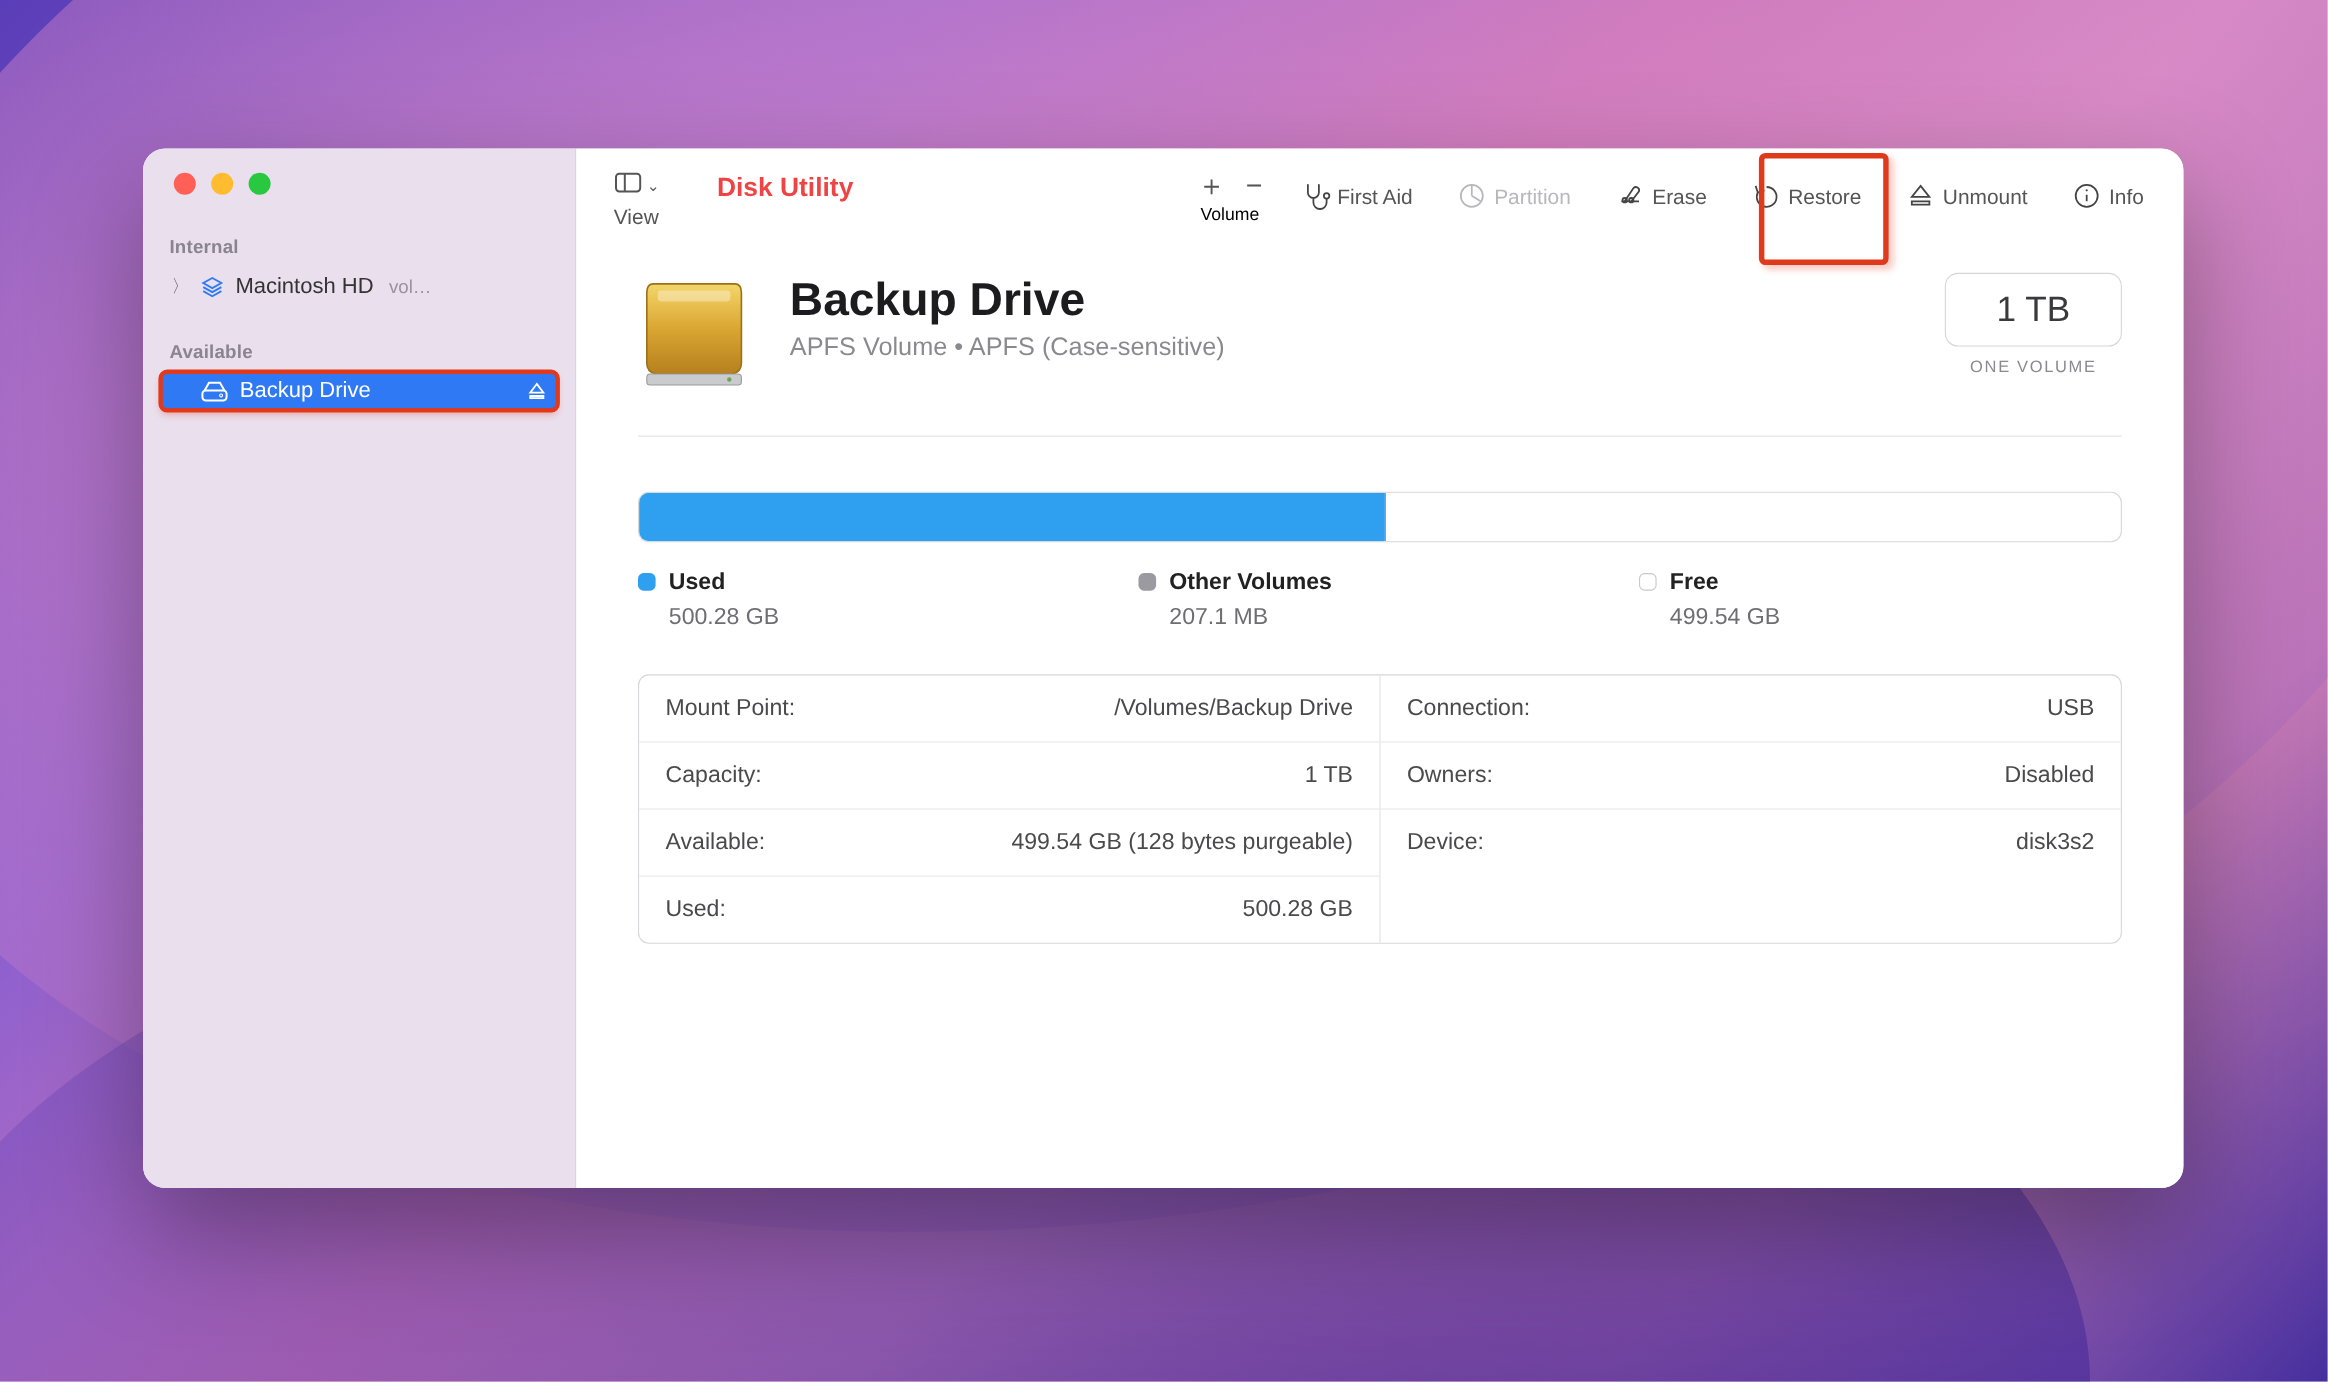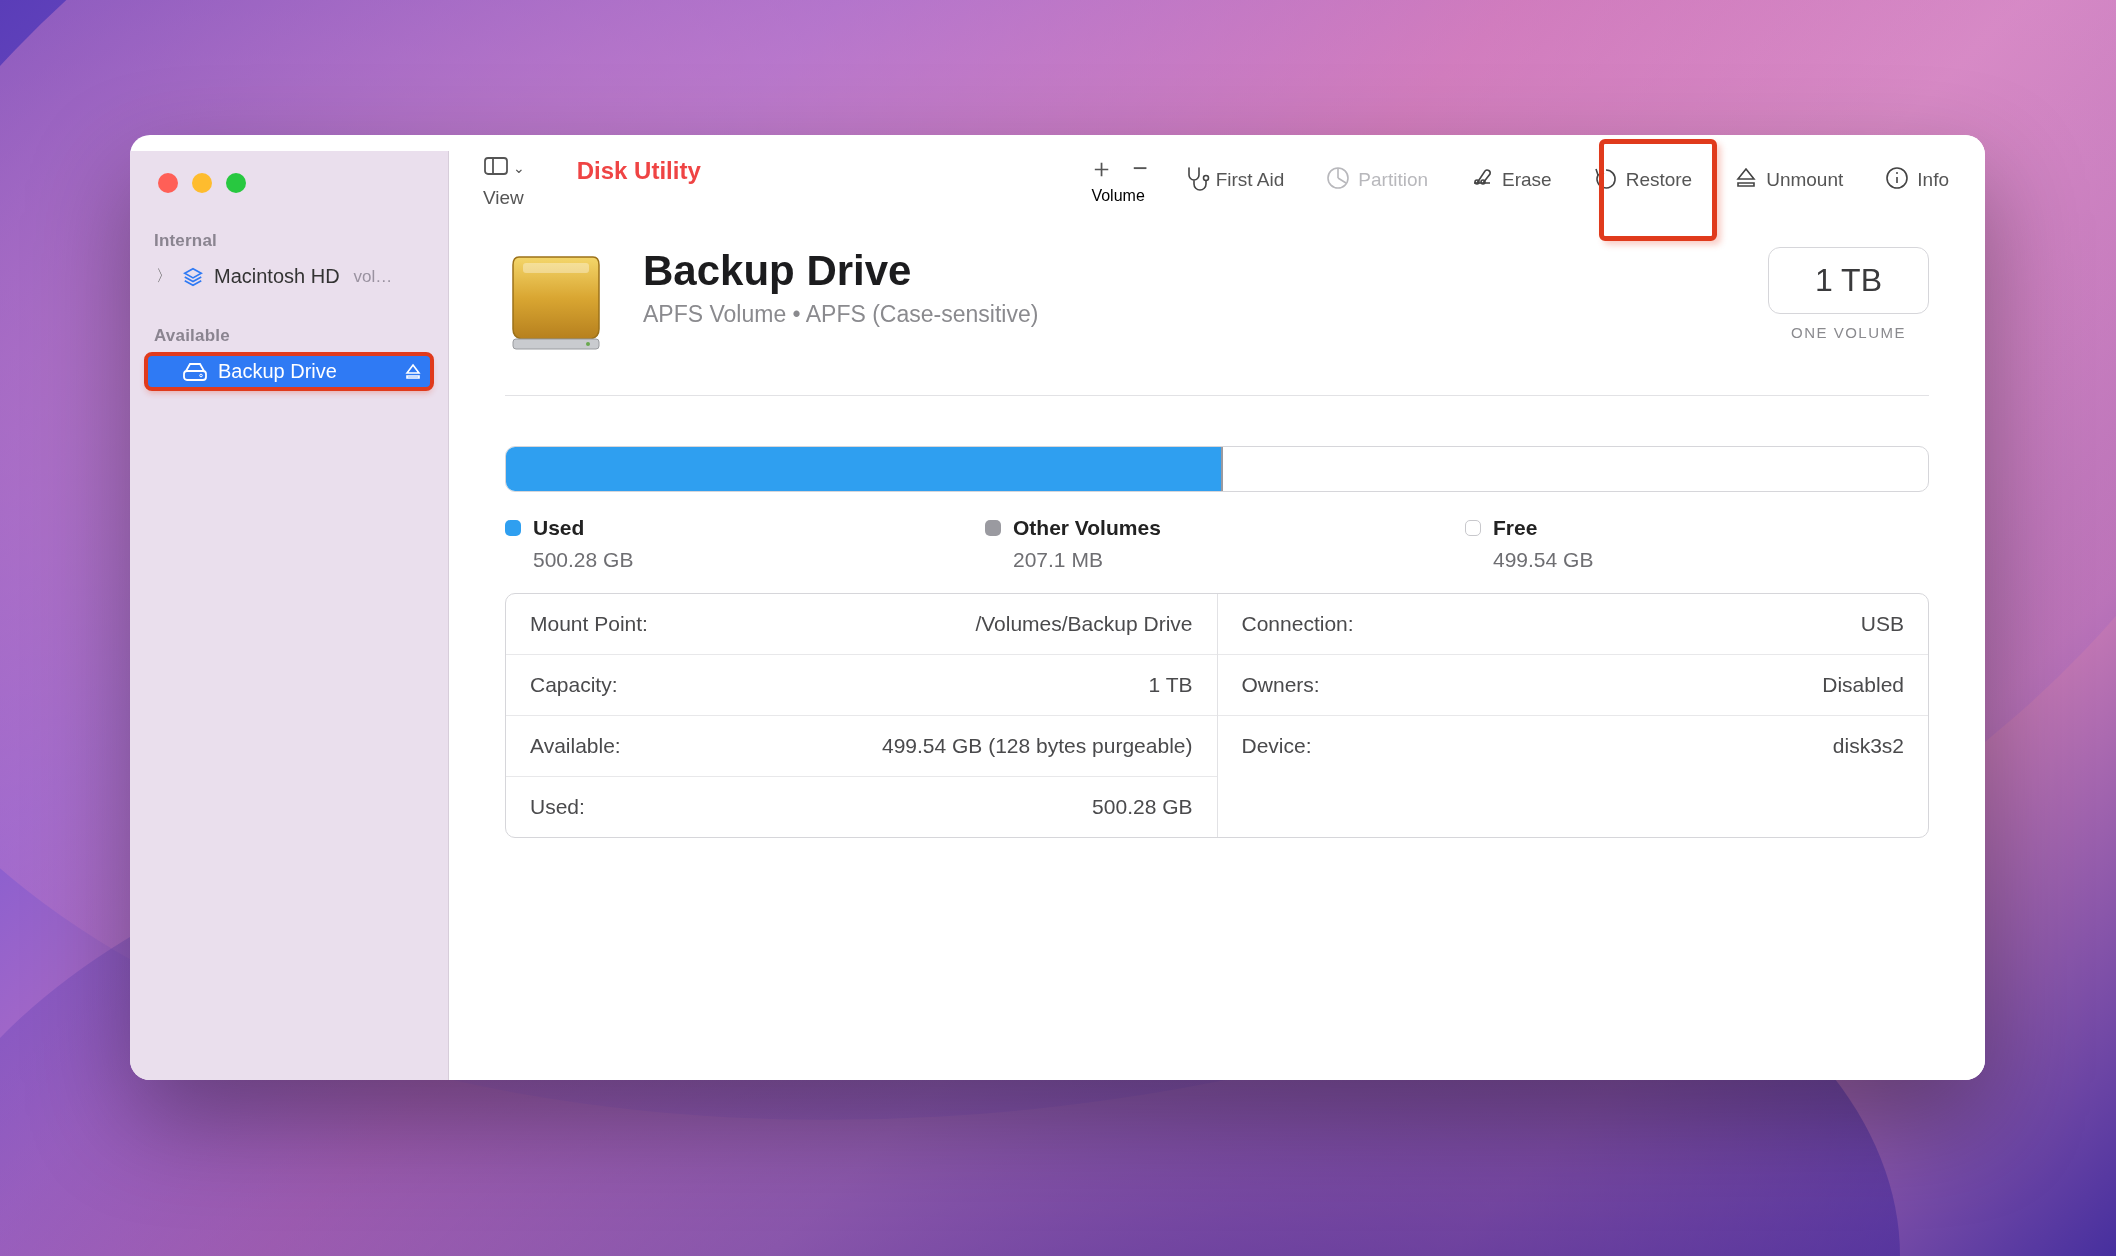--- a/index.html
+++ b/index.html
@@ -14,22 +14,22 @@
     top:-400px; left:-200px; transform: rotate(-10deg);}
   .wave2 { position:absolute; width:2000px; height:1000px; border-radius:50%;
     background: radial-gradient(ellipse at 70% 70%, rgba(55,30,140,0.8), rgba(90,60,180,0.3) 70%);
     bottom:-500px; left:-100px;}
   .window {
     position: absolute; top: 135px; left: 130px; width: 1855px; height: 945px;
     background: #fff; border-radius: 20px; overflow: hidden; display: flex;
     box-shadow: 0 40px 100px rgba(0,0,0,0.35);
   }
   .sidebar {
-    width: 319px; background: rgba(232,220,235,0.92);
-    border-right: 1px solid rgba(0,0,0,0.08); padding-top: 22px; margin-top: 16px;
+    width: 394px; background: rgba(232,220,235,0.92);
+    border-right: 1px solid rgba(0,0,0,0.08); padding-top: 22px;
   }
   .traffic { display:flex; gap:14px; padding-left: 28px; margin-bottom: 38px;}
   .tl { width:20px; height:20px; border-radius:50%; }
   .tl.red{background:#ff5f57;} .tl.yellow{background:#febc2e;} .tl.green{background:#28c840;}
   .sb-section { font-size:17px; font-weight:600; color:#8a8490; padding:0 24px; margin-bottom:8px; letter-spacing:0.2px;}
   .sb-item { display:flex; align-items:center; gap:10px; padding:6px 10px; margin:2px 16px; border-radius:8px; font-size:20px; color:#333; position:relative;}
   .sb-item .disclosure { width:16px; text-align:center; color:#666; font-size:16px;}
   .sb-item .stack-icon svg { width:22px; height:22px; display:block;}
   .sb-item .suffix { color:#9a92a0; font-size:17px; margin-left:4px;}
   .sb-item.selected { background:#2f7af4; color:#fff; }
@@ -62,21 +62,21 @@
   .drive-art { width:102px; height:108px; }
   .vol-title { font-size:42px; font-weight:800; color:#1c1c1e; margin-bottom:6px;}
   .vol-sub { font-size:23px; color:#8a8a8e;}
   .cap-box { margin-left:auto; text-align:center;}
   .cap-badge { border:1.5px solid #d6d6da; border-radius:12px; padding:14px 46px; font-size:32px; font-weight:400; color:#3a3a3c; background:#fff;}
   .cap-sub { font-size:15px; color:#8a8a8e; letter-spacing:1.5px; margin-top:10px;text-align:center;}
   .divider { height:1px; background:#e2e2e5; margin:0 0 50px 0;}
   .usage-bar { height:46px; border:1.5px solid #d6d6da; border-radius:10px; overflow:hidden; display:flex; background:#fff; margin-bottom:24px;}
   .usage-bar .seg-used { background:#2f9ff0; width:50.3%;}
   .usage-bar .seg-other { background:#9a9aa0; width:0.1%;}
-  .legend { display:flex; gap:16px; margin-bottom:21px;}
+  .legend { display:flex; gap:16px; margin-bottom:40px;}
   .legend .lg { flex:1; }
   .lg .row1{display:flex;align-items:center;gap:12px;font-size:21px;font-weight:700;color:#222;margin-bottom:8px;}
   .lg .sw{width:16px;height:16px;border-radius:5px;}
   .sw.blue{background:#2f9ff0;} .sw.gray{background:#9a9aa0;} .sw.white{background:#fff;border:1.5px solid #c8c8cc;}
   .lg .val{font-size:21px;color:#6e6e72;padding-left:28px;}
   .info-grid { display:flex; border:1.5px solid #d6d6da; border-radius:10px; overflow:hidden;}
   .info-col { flex:1; padding:0;}
   .info-col:first-child{border-right:1.5px solid #e2e2e5;}
   .info-row { display:flex; justify-content:space-between; padding:18px 24px; font-size:21px;}
   .info-row + .info-row { border-top:1px solid #e8e8ea;}

